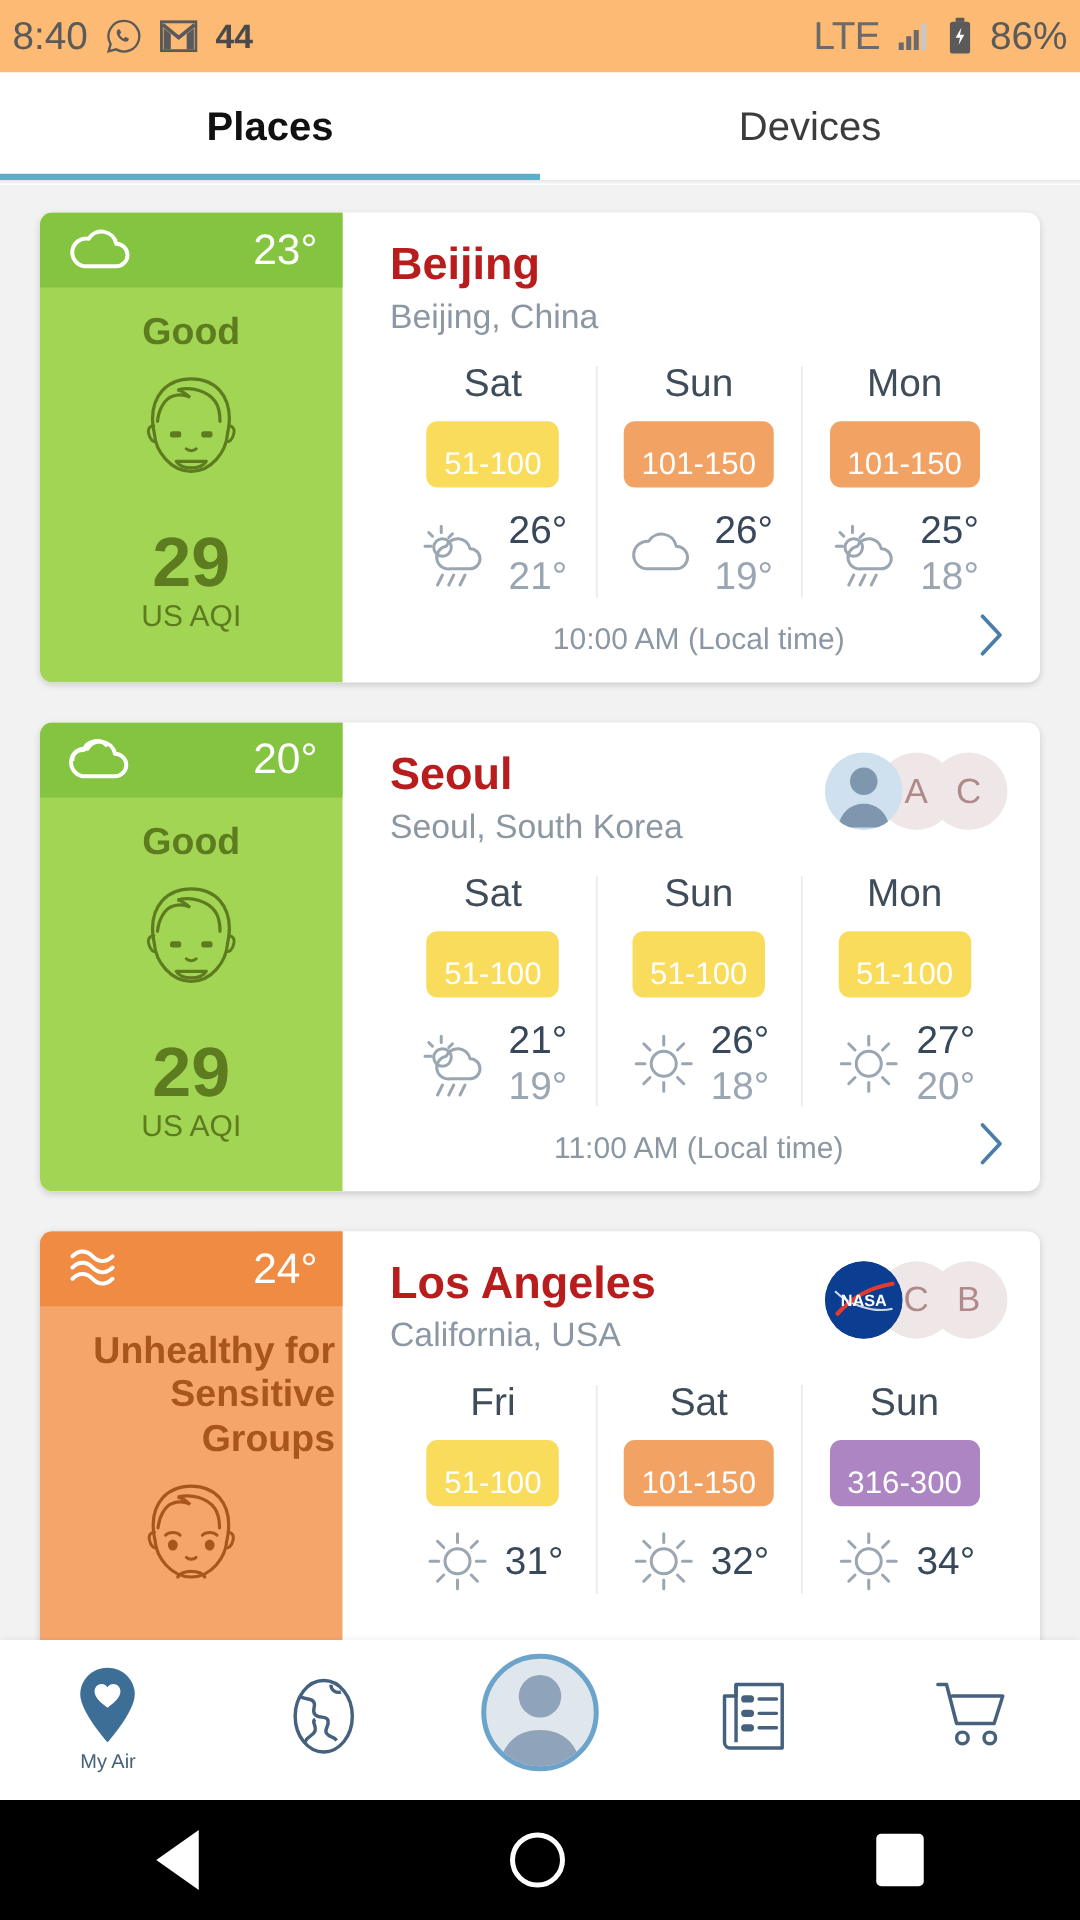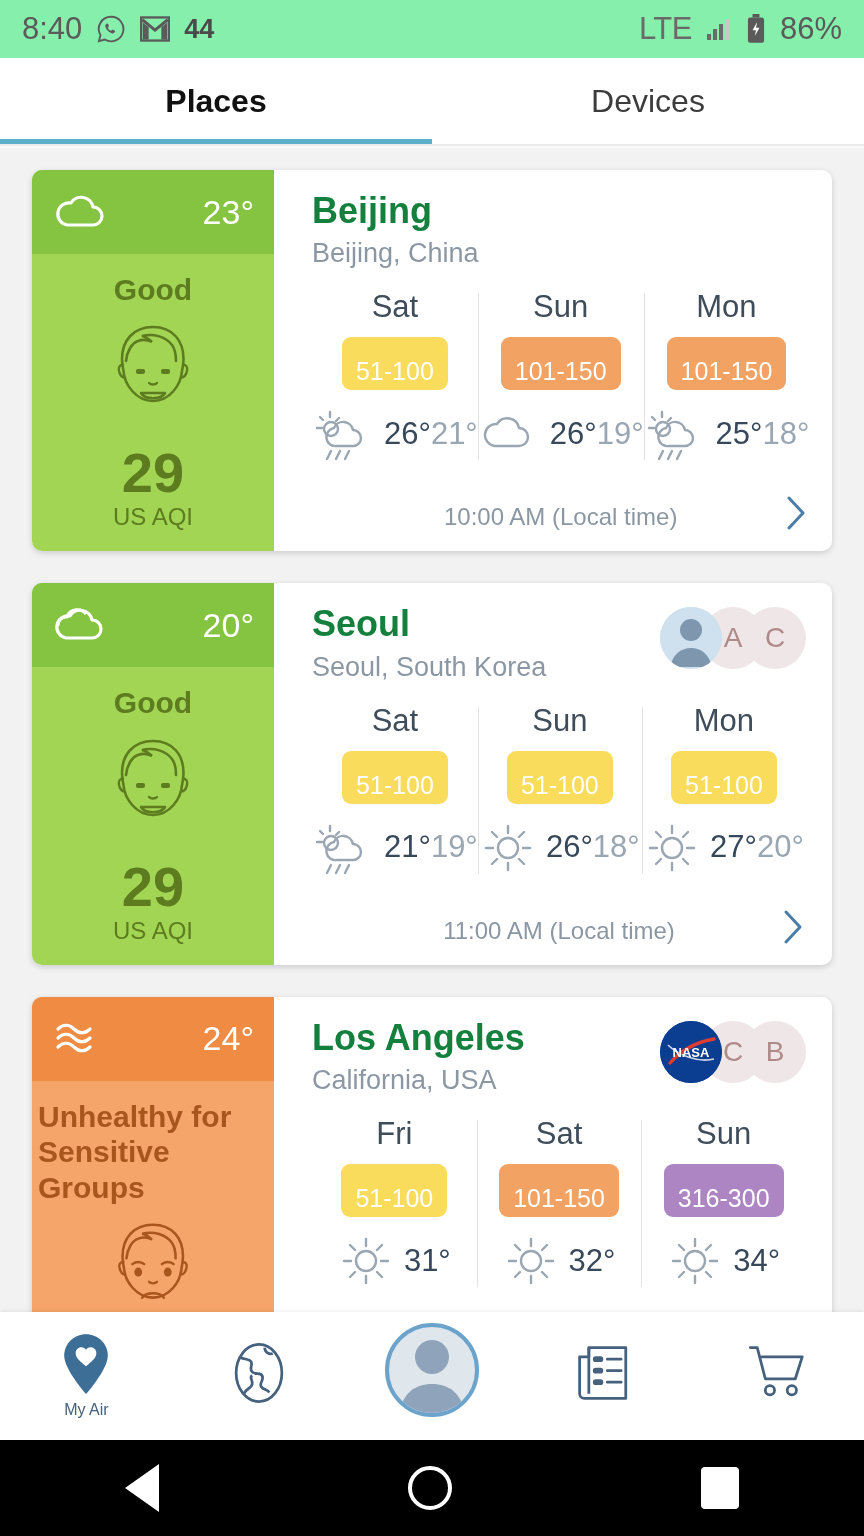--- a/index.html
+++ b/index.html
@@ -8,22 +8,22 @@
     font-family: "Liberation Sans", sans-serif;
     background:#ffffff;
     overflow:hidden;
     position:relative;
   }
 
   
   .statusbar{
     height:58px; width:100%;
     display:flex; justify-content:space-between;
-    padding:0 22px;
-    background:#86efac;
+    padding:0 10px;
+    background:#fdba74;
     color:#5a5a5a;
   }
   .sb-left,.sb-right{ display:flex; align-items:center; gap:14px; }
   .sb-time{ font-size:31px; letter-spacing:0px; color:#5a5a5a; font-weight:400;}
   .sb-count{ font-size:27px; font-weight:700; color:#4a4a4a;}
   .sb-lte{ font-size:31px; color:#6a6a6a; letter-spacing:-0.5px;}
   .sb-batt{ font-size:31px; color:#5a5a5a; }
   .ic{ display:inline-flex; align-items:center; justify-content:center; }
 
   
@@ -60,39 +60,39 @@
     overflow:hidden;
     min-height:100px;
   }
 
   
   .aqi{
     width:242px; flex:0 0 242px;
     display:flex; flex-direction:column;
   }
   .aqi-head{
-    height:84px; display:flex; align-items:center; justify-content:space-between;
+    height:60px; display:flex; align-items:center; justify-content:space-between;
     padding:0 20px;
   }
   .aqi-temp{ color:#fff; font-size:34px; font-weight:400; }
   .aqi-body{
     flex:1; display:flex; flex-direction:column; align-items:center;
     padding:18px 6px 20px 6px;
   }
   .aqi-label{
-    font-size:30px; font-weight:700; text-align:left; line-height:1.18;
+    font-size:30px; font-weight:700; text-align:right; line-height:1.18;
   }
   .aqi-face{ margin:10px 0 2px 0; }
   .aqi-val{ font-size:56px; font-weight:700; line-height:1.0; margin-top:2px;}
   .aqi-unit{ font-size:24px; margin-top:2px; }
 
   
   .info{ flex:1; padding:20px 26px 0 38px; position:relative; display:flex; flex-direction:column;}
   .city-row{ display:flex; justify-content:space-between; align-items:flex-start; }
-  .city{ font-size:36px; font-weight:700; color:#15803d; line-height:1.15;}
+  .city{ font-size:36px; font-weight:700; color:#b91c1c; line-height:1.15;}
   .region{ font-size:27px; color:#8b97a3; margin-top:7px; }
 
   .avatars{ display:flex; align-items:center; margin-top:4px; }
   .av{ width:62px; height:62px; border-radius:50%; display:flex; align-items:center;
        justify-content:center; overflow:hidden; }
   .av.ghost{ background:#efe7e7; margin-left:-20px; color:#b08a8a; font-size:28px;
              font-weight:400; position:relative; z-index:0;}
   .av.photo{ background:#cfe0ee; z-index:3; position:relative; }
   .av.nasa{ background:#0B3D91; z-index:3; position:relative; }
 
@@ -104,21 +104,21 @@
   .day + .day::before{
     content:""; position:absolute; left:0; top:4px; bottom:10px; width:1px;
     background:#dfe3e7;
   }
   .dayname{ font-size:31px; color:#3f4c5a; }
   .badge{
     margin-top:12px; color:#fff; font-size:25px;
     border-radius:9px; padding:22px 14px 6px 14px; line-height:1;
   }
   .wx{ display:flex; align-items:center; gap:10px; margin-top:16px; }
-  .temps{ display:flex; flex-direction:row; align-items:flex-start; line-height:1.18;}
+  .temps{ display:flex; flex-direction:column; align-items:flex-start; line-height:1.18;}
   .thi{ font-size:31px; color:#37485a; }
   .tlo{ font-size:31px; color:#9aa6b2; }
 
   .cardfoot{
     margin-top:auto; display:flex; align-items:center; justify-content:center;
     position:relative; padding:10px 0 20px 0;
   }
   .localtime{ font-size:24px; color:#8b97a3; }
   .chev{ position:absolute; right:2px; top:2px; }
 

